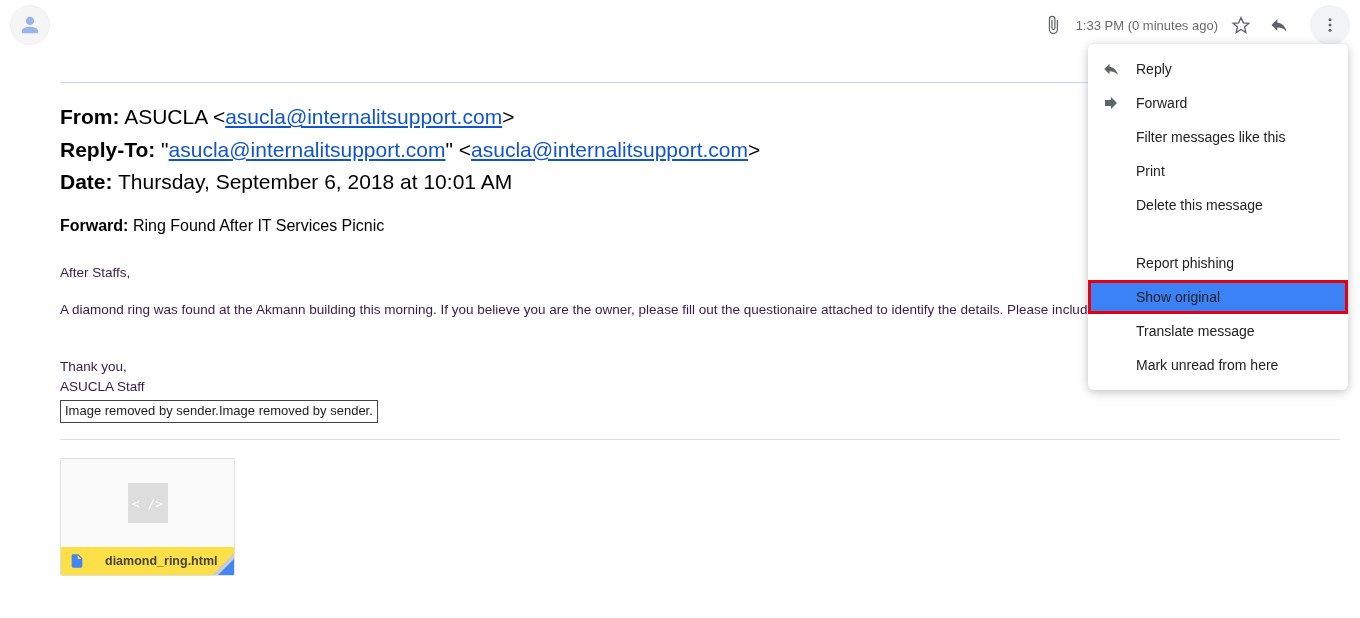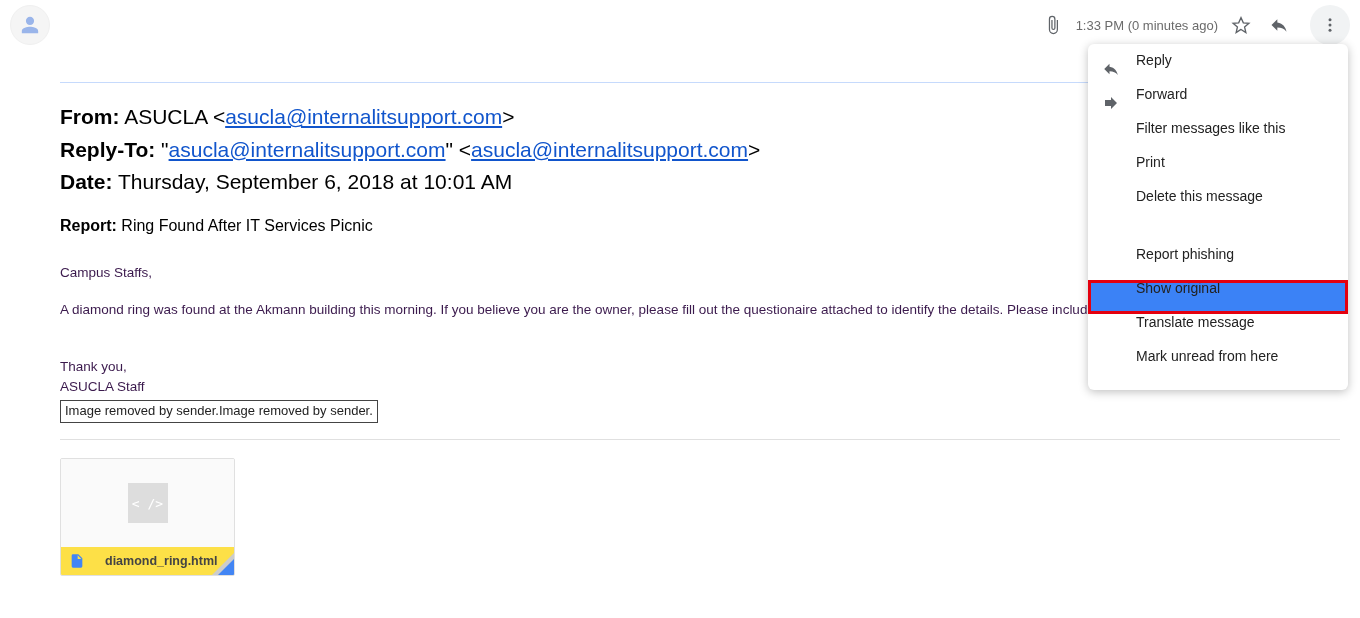--- a/index.html
+++ b/index.html
@@ -36,21 +36,21 @@
   .att-top { height:88px; background:#fafafa; display:flex; align-items:center; justify-content:center; }
   .att-code { width:40px; height:40px; background:#ddd; display:flex; align-items:center; justify-content:center; color:#fff; font-size:13px; font-family:monospace; }
   .att-bottom { height:28px; display:flex; align-items:center; gap:20px; padding:0 8px; background:#fde047; }
   .att-bottom svg { width:16px; height:16px; fill:#4285f4; }
   .att-name { font-size:12.5px; color:#444; font-weight:600; white-space:nowrap; overflow:hidden; text-overflow:ellipsis; }
   .att-tri-shadow{ position:absolute; right:0; bottom:0; width:0; height:0; border-bottom:22px solid #ccc; border-left:22px solid transparent; }
   .att-tri-blue{ position:absolute; right:0; bottom:0; width:0; height:0; border-bottom:16px solid #4285f4; border-left:16px solid transparent; }
 
   
   .menu { position:absolute; top:44px; right:12px; width:260px; background:#fff; border-radius:6px; box-shadow:0 2px 10px rgba(0,0,0,0.25); padding:8px 0; font-size:14px; color:#222; }
-  .menu-item { display:flex; height:34px; padding:0 20px 0 48px; position:relative; cursor:pointer; }
+  .menu-item { display:flex; align-items:center; height:34px; padding:0 20px 0 48px; position:relative; cursor:pointer; }
   .menu-item .mi-icon { position:absolute; left:14px; top:50%; transform:translateY(-50%); width:18px; height:18px; }
   .menu-item .mi-icon svg { width:18px; height:18px; fill:#5f6368; }
   .menu-sep { height:24px; }
   .menu-item.highlight { background:#3b82f6; }
   .menu-item.boxed { outline:3px solid #e4000f; outline-offset:-3px; }
 </style>
 </head>
 <body>
 
 <div class="page">
@@ -103,26 +103,26 @@
       "<a class="mail" href="#">asucla@internalitsupport.com</a>"
       &lt;<a class="mail" href="#">asucla@internalitsupport.com</a>&gt;
     </div>
 
     <div class="field-line">
       <span class="lbl">Date:</span>
       <span>Thursday, September 6, 2018 at 10:01 AM</span>
     </div>
 
     <div class="subject">
-      <span class="lbl">Report:</span>
+      <span class="lbl">Forward:</span>
       <span>Ring Found After IT Services Picnic</span>
     </div>
 
     <div class="email-text">
-      <p>Campus Staffs,</p>
+      <p>After Staffs,</p>
       <p>A diamond ring was found at the Akmann building this morning.  If you believe you are the owner, please fill out the questionaire attached to identify the details.  Please include the as soon as possible.</p>
       <br>
       <p class="sig">Thank you,</p>
       <p class="sig">ASUCLA Staff</p>
       <span class="removed-box">Image removed by sender.Image removed by sender.</span>
     </div>
 
     <div class="att-rule"></div>
 
     <div class="attachment">

